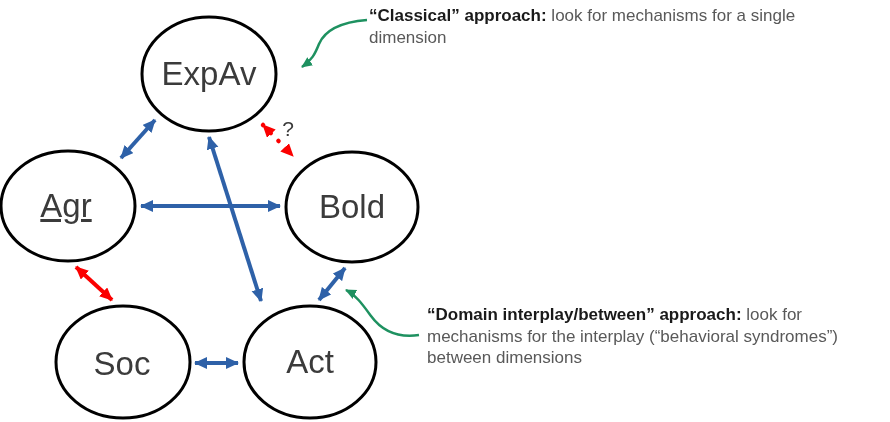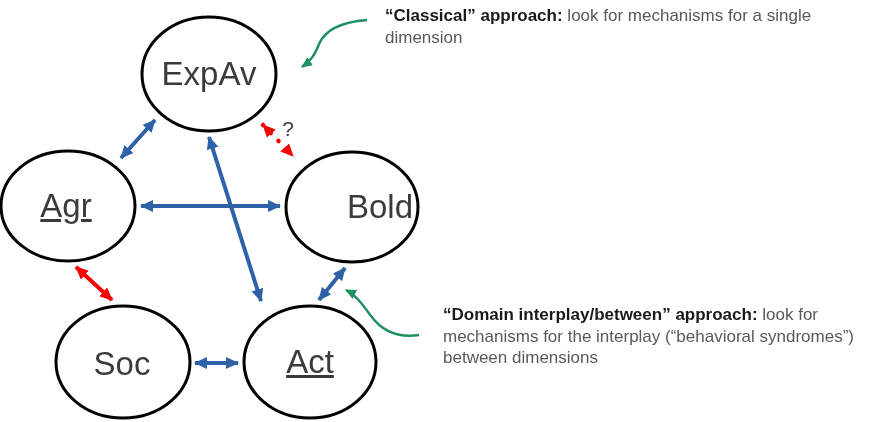--- a/index.html
+++ b/index.html
@@ -23,21 +23,20 @@
     position:absolute;transform:translate(-50%,-50%);
     font-size:33px;color:var(--node-text);white-space:nowrap;
   }
   .q-label{
     position:absolute;transform:translate(-50%,-50%);
     font-size:21px;color:var(--node-text);
   }
   .annotation{
     position:absolute;font-size:17px;line-height:21.5px;
     color:var(--ann-body);
-    margin-left:16px;
   }
   .annotation .lead{font-weight:bold;color:var(--ann-lead);}
   #annotation-classical{left:369px;top:5px;width:455px;}
   #annotation-systems{left:427px;top:304px;width:440px;}
 </style>
 </head>
 <body>
 
 <div class="stage">
 
@@ -69,23 +68,23 @@
     <line x1="76" y1="267" x2="112" y2="300" class="edge-red" marker-start="url(#ah-red)" marker-end="url(#ah-red)"></line>
 
     <line x1="263" y1="125" x2="293" y2="156" class="edge-red dotted" marker-start="url(#ah-red)" marker-end="url(#ah-red)"></line>
 
     <path d="M 367 20 C 342 22, 325 30, 319 44 C 315 54, 312 60, 302 67" class="edge-green" marker-end="url(#ah-green)"></path>
     <path d="M 419 335 C 398 338, 382 331, 371 316 C 363 305, 356 295, 346 290" class="edge-green" marker-end="url(#ah-green)"></path>
   </svg>
 
   <div class="node-label" style="left:209px;top:74px;">ExpAv</div>
   <div class="node-label" style="left:66px;top:206px;text-decoration:underline;">Agr</div>
-  <div class="node-label" style="left:352px;top:207px;margin-left:28px;">Bold</div>
+  <div class="node-label" style="left:352px;top:207px;">Bold</div>
   <div class="node-label" style="left:122px;top:364px;">Soc</div>
-  <div class="node-label" style="left:310px;top:362px;text-decoration:underline;">Act</div>
+  <div class="node-label" style="left:310px;top:362px;">Act</div>
 
   <div class="q-label" style="left:288px;top:129px;">?</div>
 
   <div class="annotation" id="annotation-classical">
     <span class="lead">“Classical” approach:</span><span> look for mechanisms for a single dimension</span>
   </div>
 
   <div class="annotation" id="annotation-systems">
     <span class="lead">“Domain interplay/between” approach:</span><span> look for mechanisms for the interplay (“behavioral syndromes”) between dimensions</span>
   </div>

